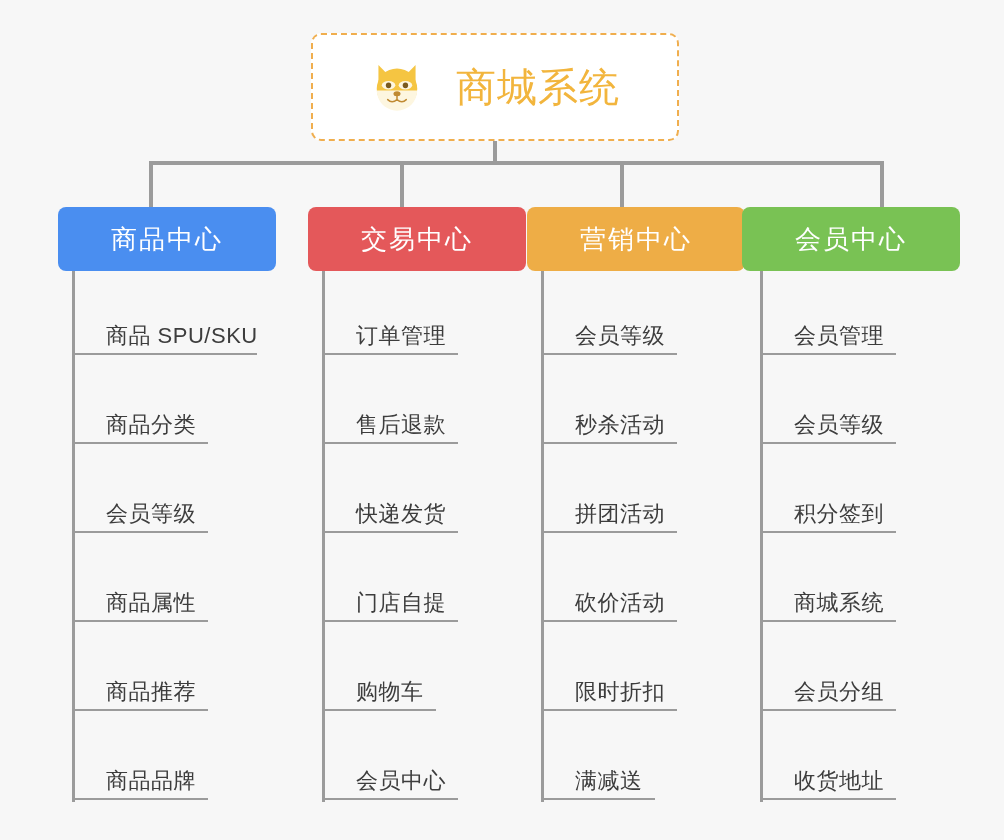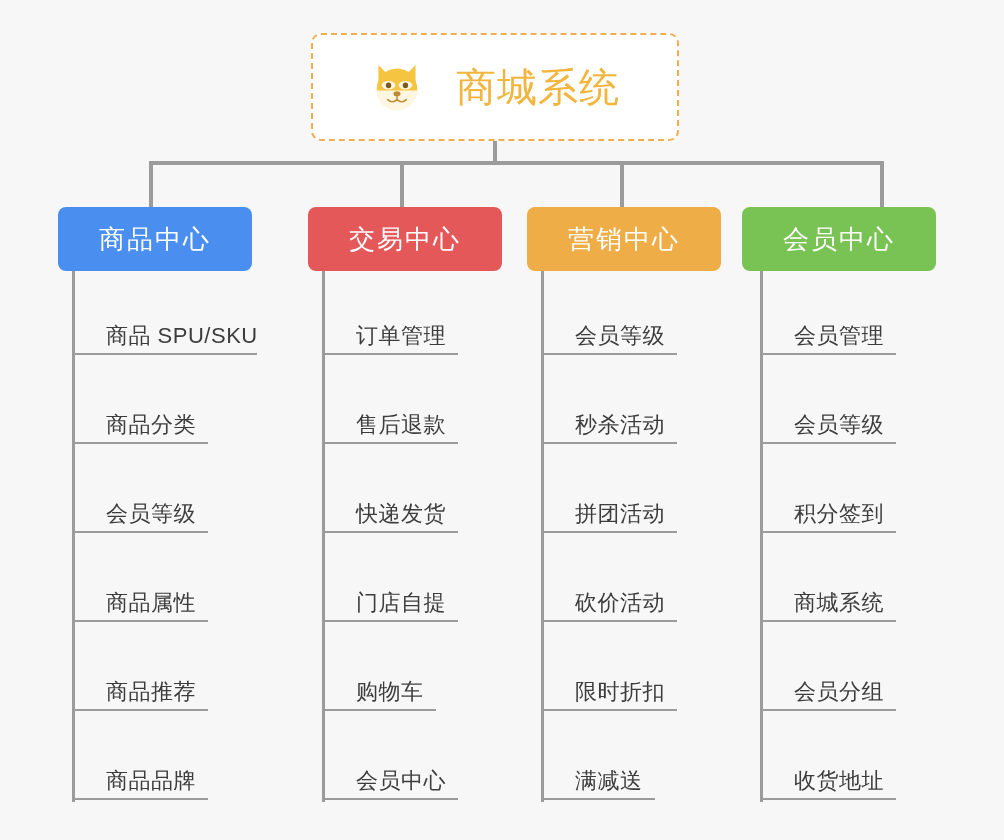--- a/index.html
+++ b/index.html
@@ -70,21 +70,21 @@
   .drop {
     width: 4px;
     height: 46px;
     top: 161px;
   }
 
   
   .cat-header {
     position: absolute;
     top: 207px;
-    width: 194px;
+    width: 218px;
     height: 64px;
     border-radius: 8px;
     display: flex;
     align-items: center;
     justify-content: center;
     color: #ffffff;
     font-size: 26px;
     letter-spacing: 2px;
     user-select: none;
   }

